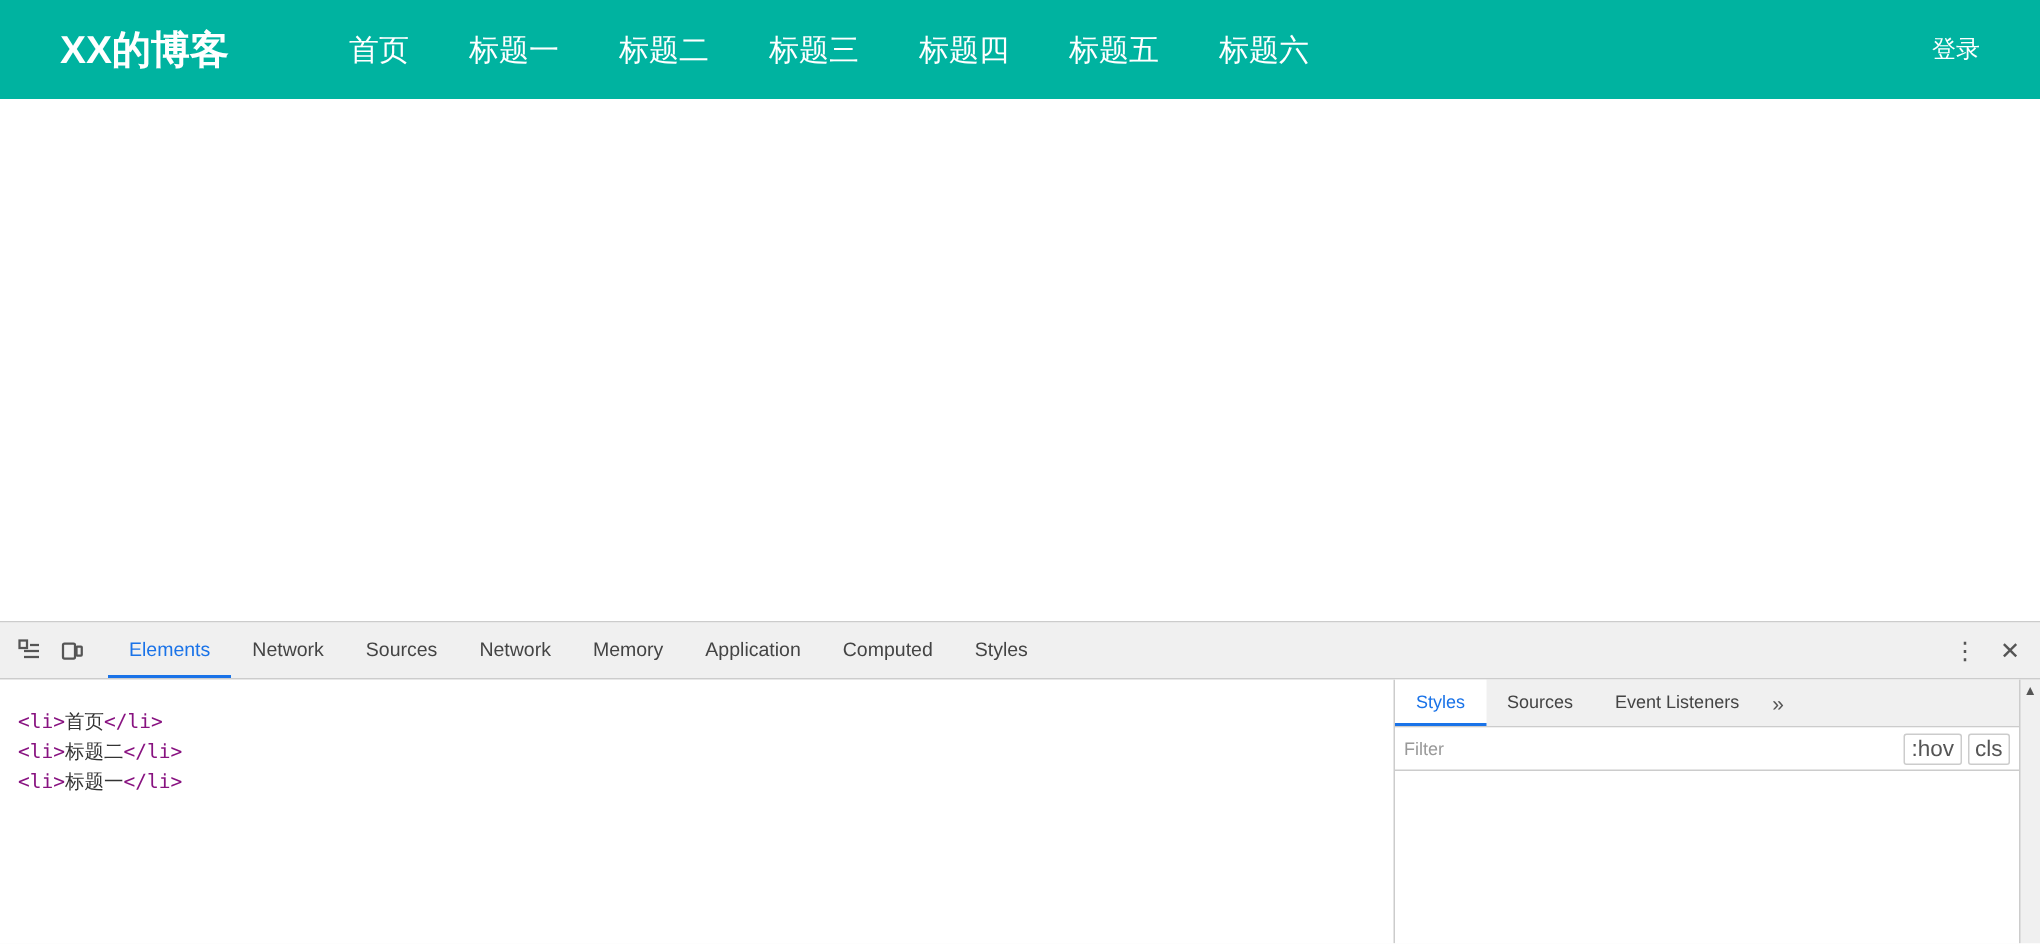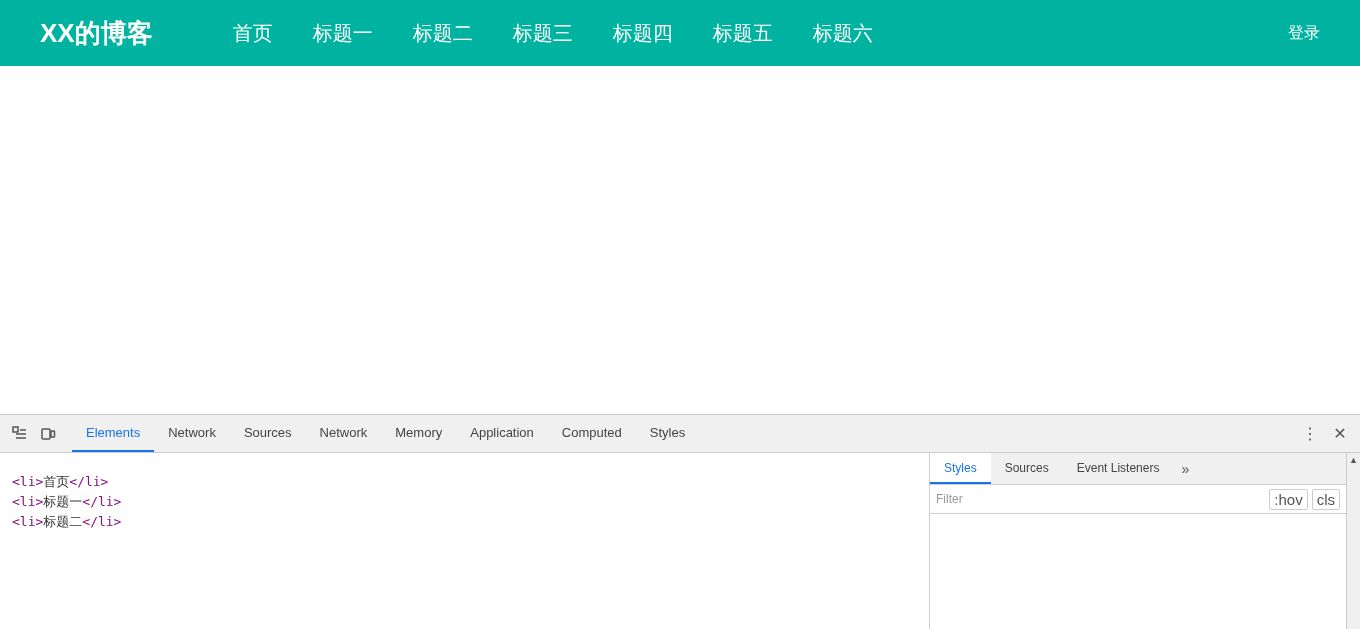--- a/index.html
+++ b/index.html
@@ -360,24 +360,24 @@
       </div>
     </div>
 
     <div class="devtools-main">
 
       <div class="dom-panel">
         <div class="dom-line">
           <span class="tag">&lt;li&gt;</span><span class="text">首页</span><span class="tag">&lt;/li&gt;</span>
         </div>
         <div class="dom-line">
+          <span class="tag">&lt;li&gt;</span><span class="text">标题二</span><span class="tag">&lt;/li&gt;</span>
+        </div>
+        <div class="dom-line">
           <span class="tag">&lt;li&gt;</span><span class="text">标题一</span><span class="tag">&lt;/li&gt;</span>
-        </div>
-        <div class="dom-line">
-          <span class="tag">&lt;li&gt;</span><span class="text">标题二</span><span class="tag">&lt;/li&gt;</span>
         </div>
       </div>
 
       <div class="styles-panel">
 
         <div class="styles-tabs">
           <div class="style-tab active">
               <span>Styles</span>
             </div>
           <div class="style-tab">

